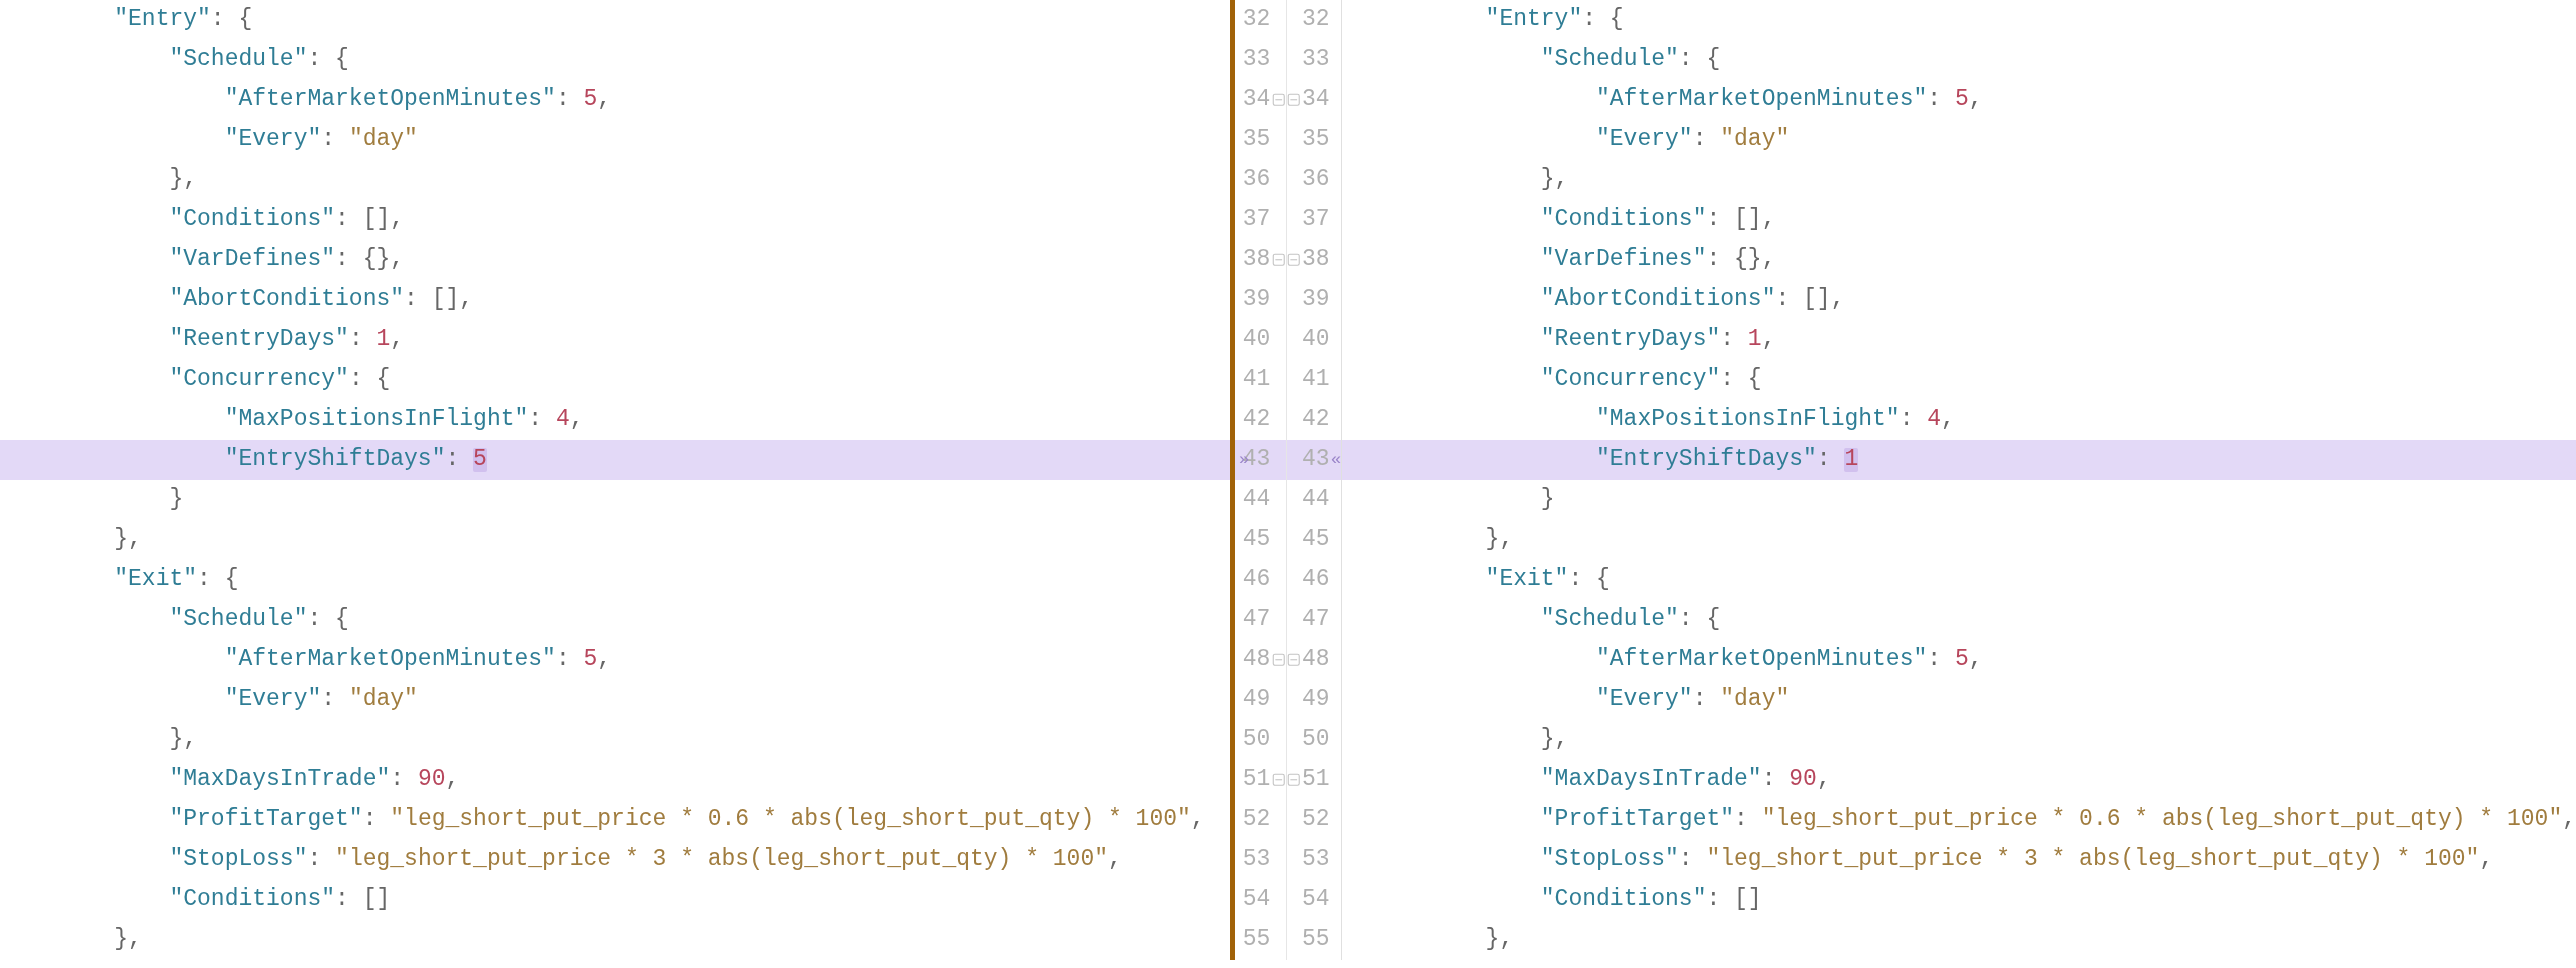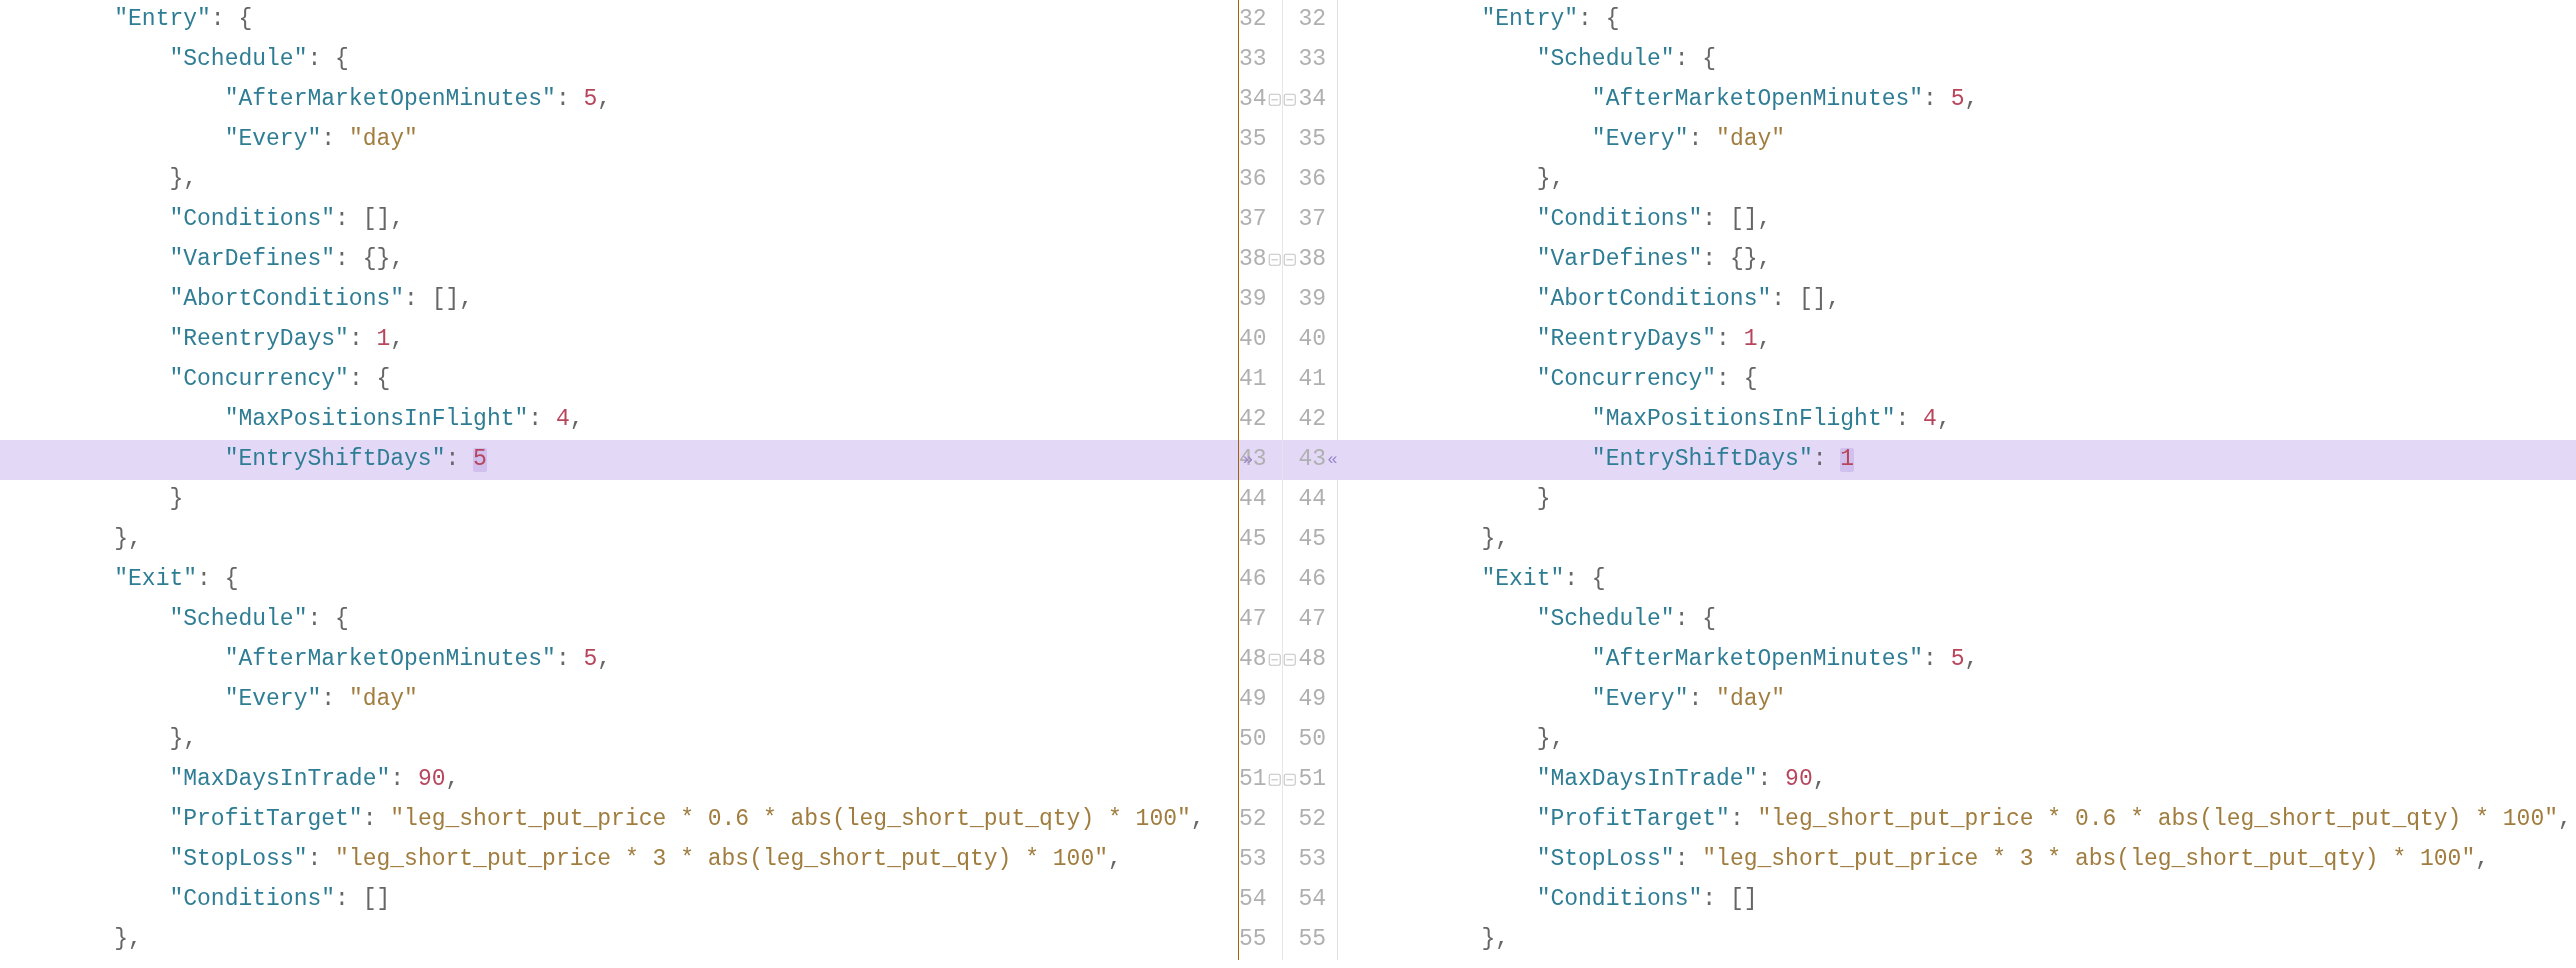--- a/index.html
+++ b/index.html
@@ -12,23 +12,23 @@
   }
   .diff-container {
     display: flex;
     width: 100%;
   }
   .left-pane, .right-pane {
     flex: 1;
     position: relative;
   }
   .gutter-col {
-    width: 100px;
+    width: 112px;
     background: #ffffff;
-    border-left: 1px solid #a16207;
+    border-left: 5px solid #a16207;
     border-right: 1px solid #e0e0e0;
   }
   .row {
     display: flex;
     height: 40px;
     align-items: center;
   }
   .code-cell {
     flex: 1;
     padding-left: 3.8px;

